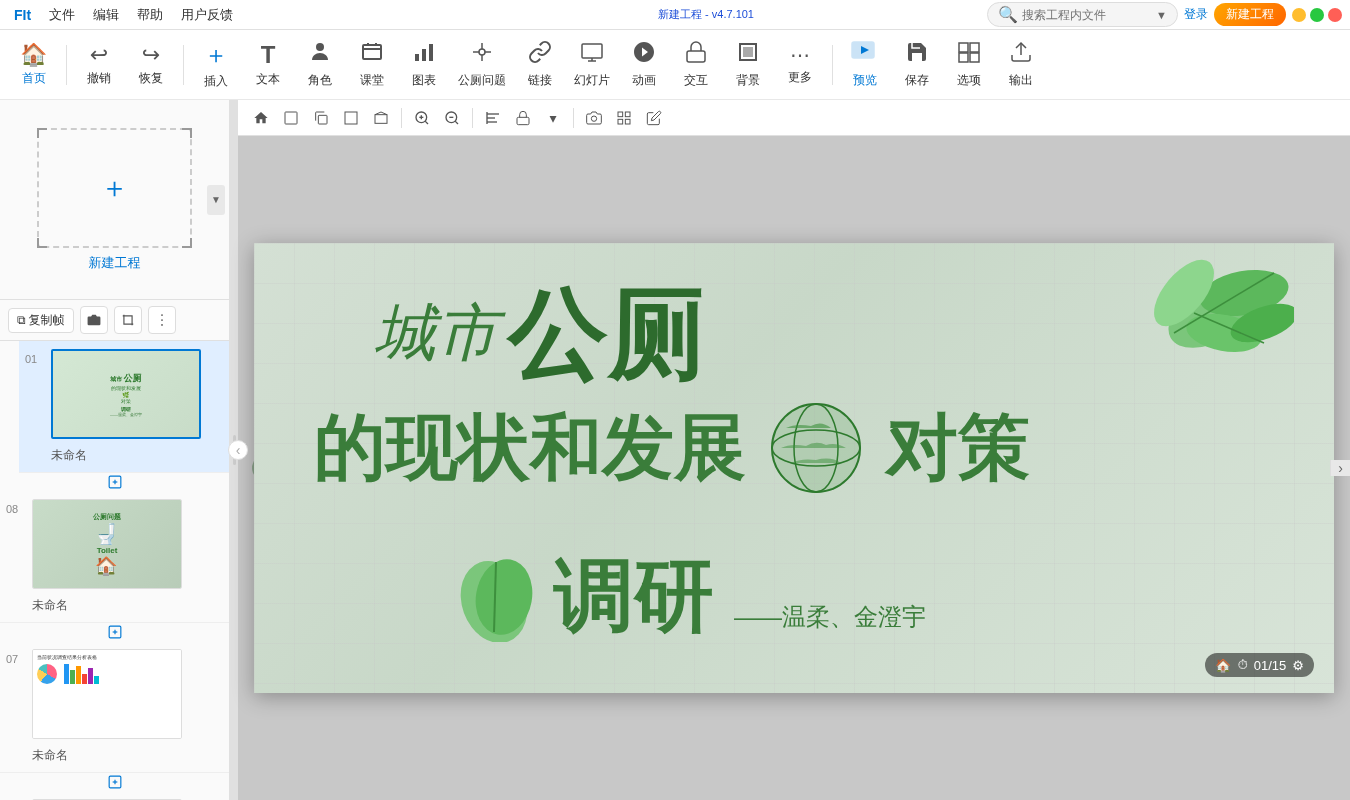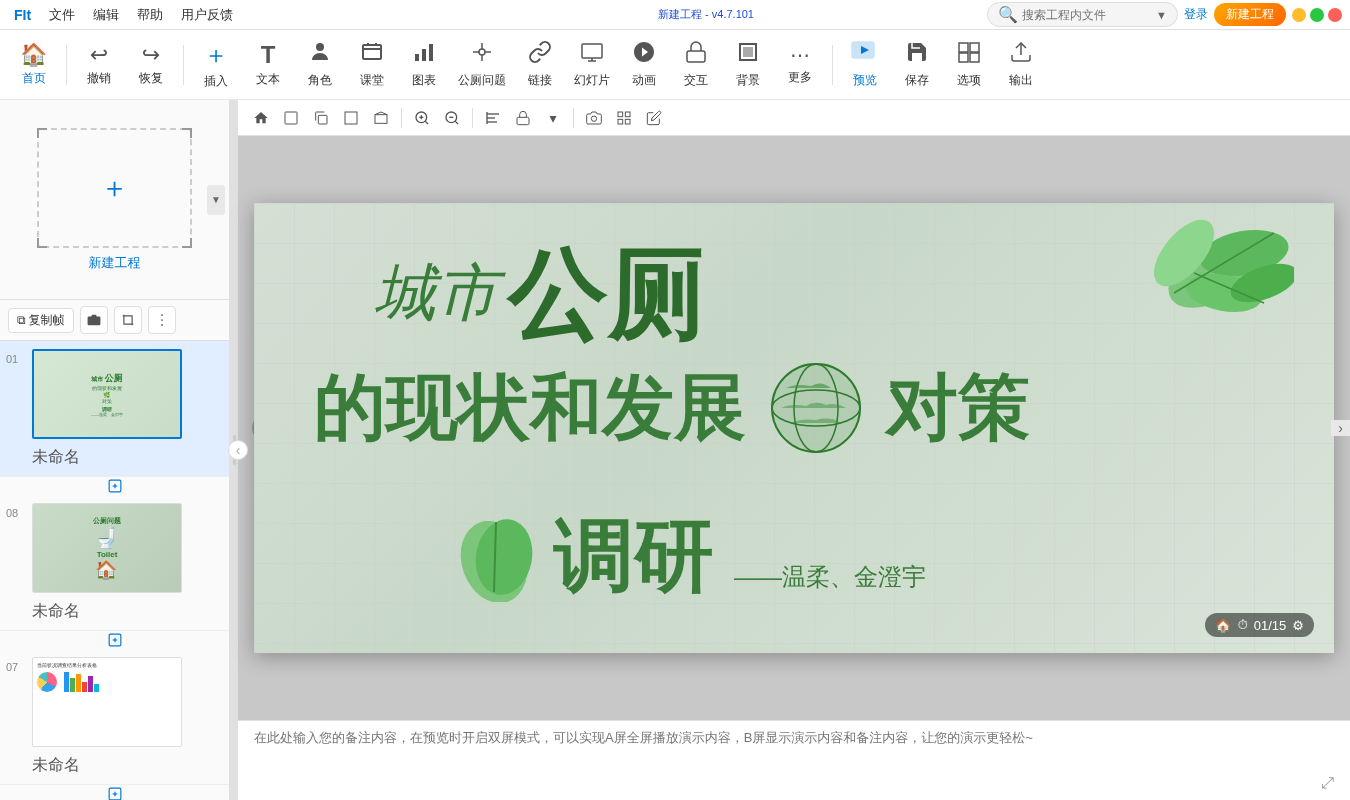--- a/index.html
+++ b/index.html
@@ -159,38 +159,38 @@
     }
     .slide-item {
       display: flex;
       align-items: flex-start;
       gap: 6px;
       padding: 8px 6px;
       cursor: pointer;
       border-bottom: 1px solid #eee;
       position: relative;
     }
-    .slide-item.active { background: #e0eeff; }
+    .slide-item.active { background: #e0eeff; margin-left: 19px; }
     .slide-num {
       font-size: 11px;
       color: #888;
       min-width: 20px;
       padding-top: 4px;
     }
     .slide-thumb {
       width: 150px;
       height: 90px;
       border: 1px solid #ddd;
       border-radius: 2px;
       overflow: hidden;
       background: #e8ede8;
       flex-shrink: 0;
     }
     .slide-thumb.active-thumb { border: 2px solid #0078d4; }
-    .slide-name { font-size: 16px; color: #555; margin-top: 4px; }
+    .slide-name { font-size: 12px; color: #555; margin-top: 4px; }
     
     
     .thumb1 { background: linear-gradient(135deg, #d4e8d4, #c8dcc8); width: 100%; height: 100%; display: flex; align-items: center; justify-content: center; position: relative; overflow: hidden; }
     .thumb2 { background: linear-gradient(135deg, #c8dcc8, #b8ccb8); width: 100%; height: 100%; display: flex; align-items: center; justify-content: center; }
     .thumb3 { background: #fff; width: 100%; height: 100%; display: flex; flex-direction: column; padding: 4px; }
 
     
     #split-handle {
       width: 8px;
       background: #e0e0e0;
@@ -873,20 +873,16 @@
           <span>⏱</span>
           <span>01/15</span>
           <span>⚙</span>
         </div>
       </div>
 
       <div id="right-collapse" style="position:absolute;right:0;top:50%;transform:translateY(-50%);z-index:10;">›</div>
 
     </div>
 
-    <div id="notes-area">
-      <textarea placeholder="在此处输入您的备注内容，在预览时开启双屏模式，可以实现A屏全屏播放演示内容，B屏显示演示内容和备注内容，让您的演示更轻松~" style=""></textarea>
-      <div id="expand-notes">⤢</div>
-    </div>
 
   </div>
 
 </div>
 
 </body></html>

